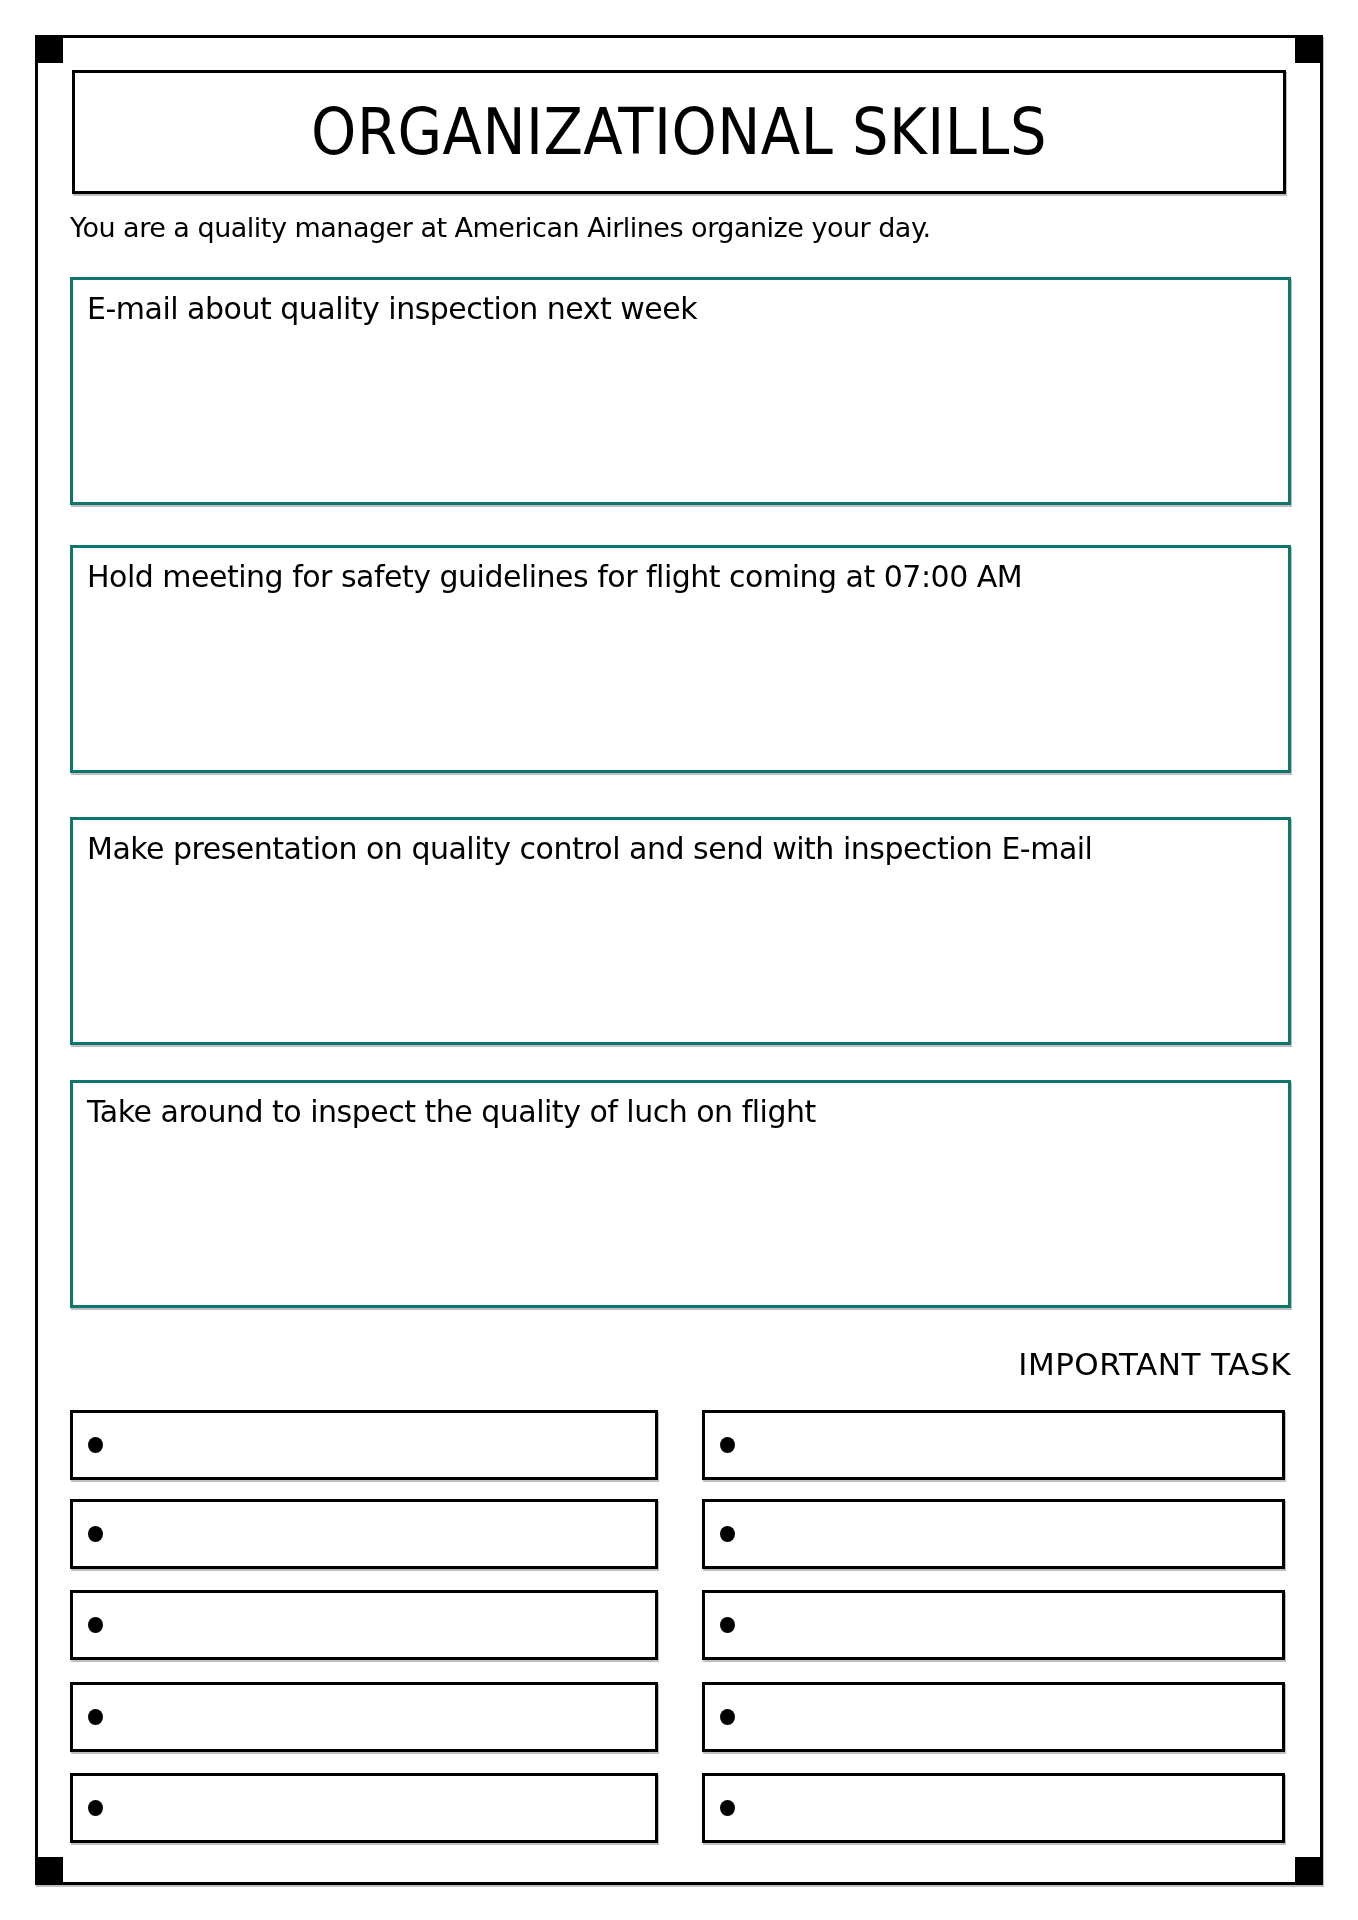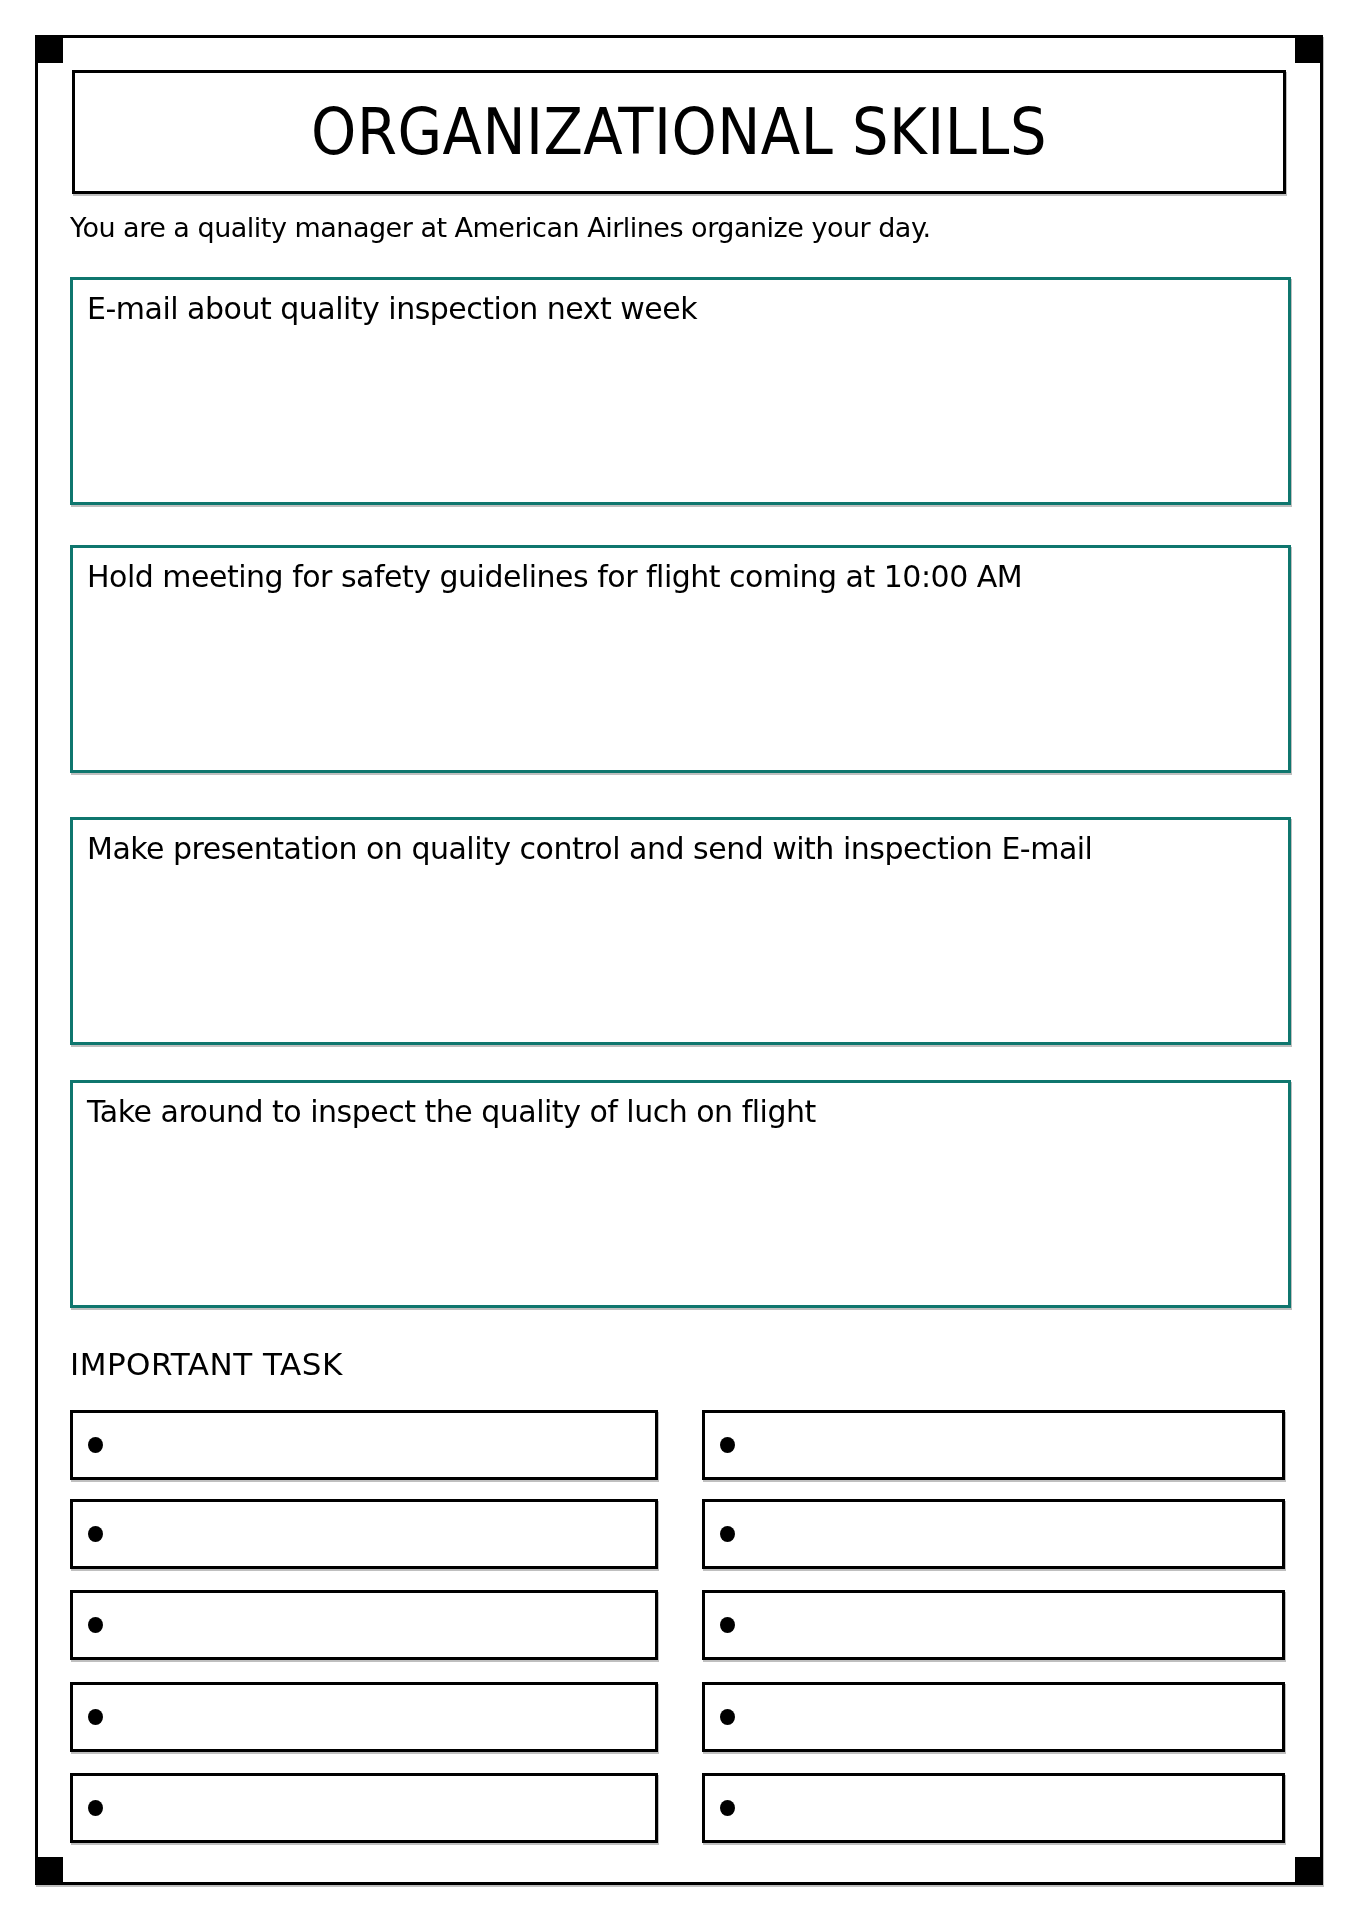--- a/index.html
+++ b/index.html
@@ -86,21 +86,21 @@
     font-size: 30px;
     letter-spacing: -0.5px;
     white-space: nowrap;
     display: block;
   }
   .imp-heading {
     position: absolute;
     left: 70px;
     top: 1346px;
     width: 1221px;
-    text-align: left;
+    text-align: right;
     font-size: 31px;
     letter-spacing: 0.5px;
     white-space: nowrap;
   }
   .bullet-box {
     position: absolute;
     height: 70px;
     border: 3px solid #000;
     box-sizing: border-box;
     background: #fff;
@@ -148,21 +148,21 @@
     <div class="title-text">ORGANIZATIONAL SKILLS</div>
   </div>
 
   <div class="subtitle">You are a quality manager at American Airlines organize your day.</div>
 
   <div class="task-box t1">
     <span class="task-text">E-mail about quality inspection next week</span>
   </div>
 
   <div class="task-box t2">
-    <span class="task-text">Hold meeting for safety guidelines for flight coming at 10:00 AM</span>
+    <span class="task-text">Hold meeting for safety guidelines for flight coming at 07:00 AM</span>
   </div>
 
   <div class="task-box t4">
     <span class="task-text">Take around to inspect the quality of luch on flight</span>
   </div>
 
   <div class="task-box t3">
     <span class="task-text">Make presentation on quality control and send with inspection E-mail</span>
   </div>
 

